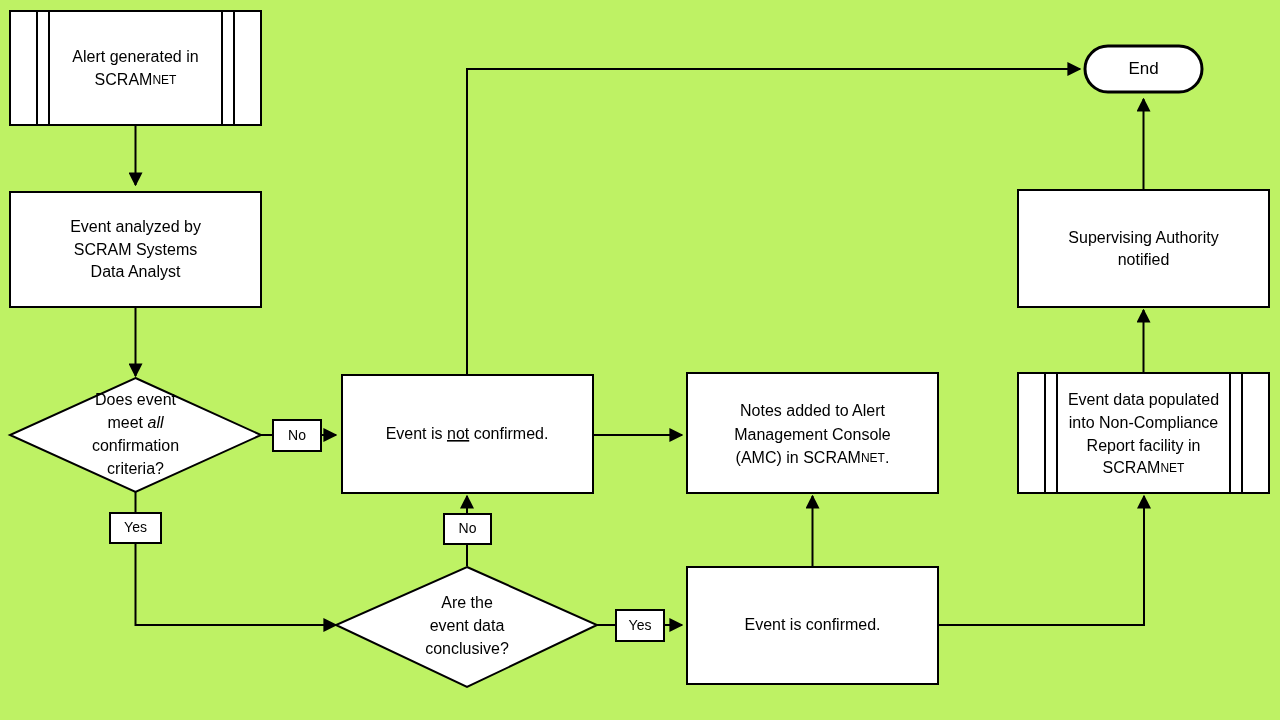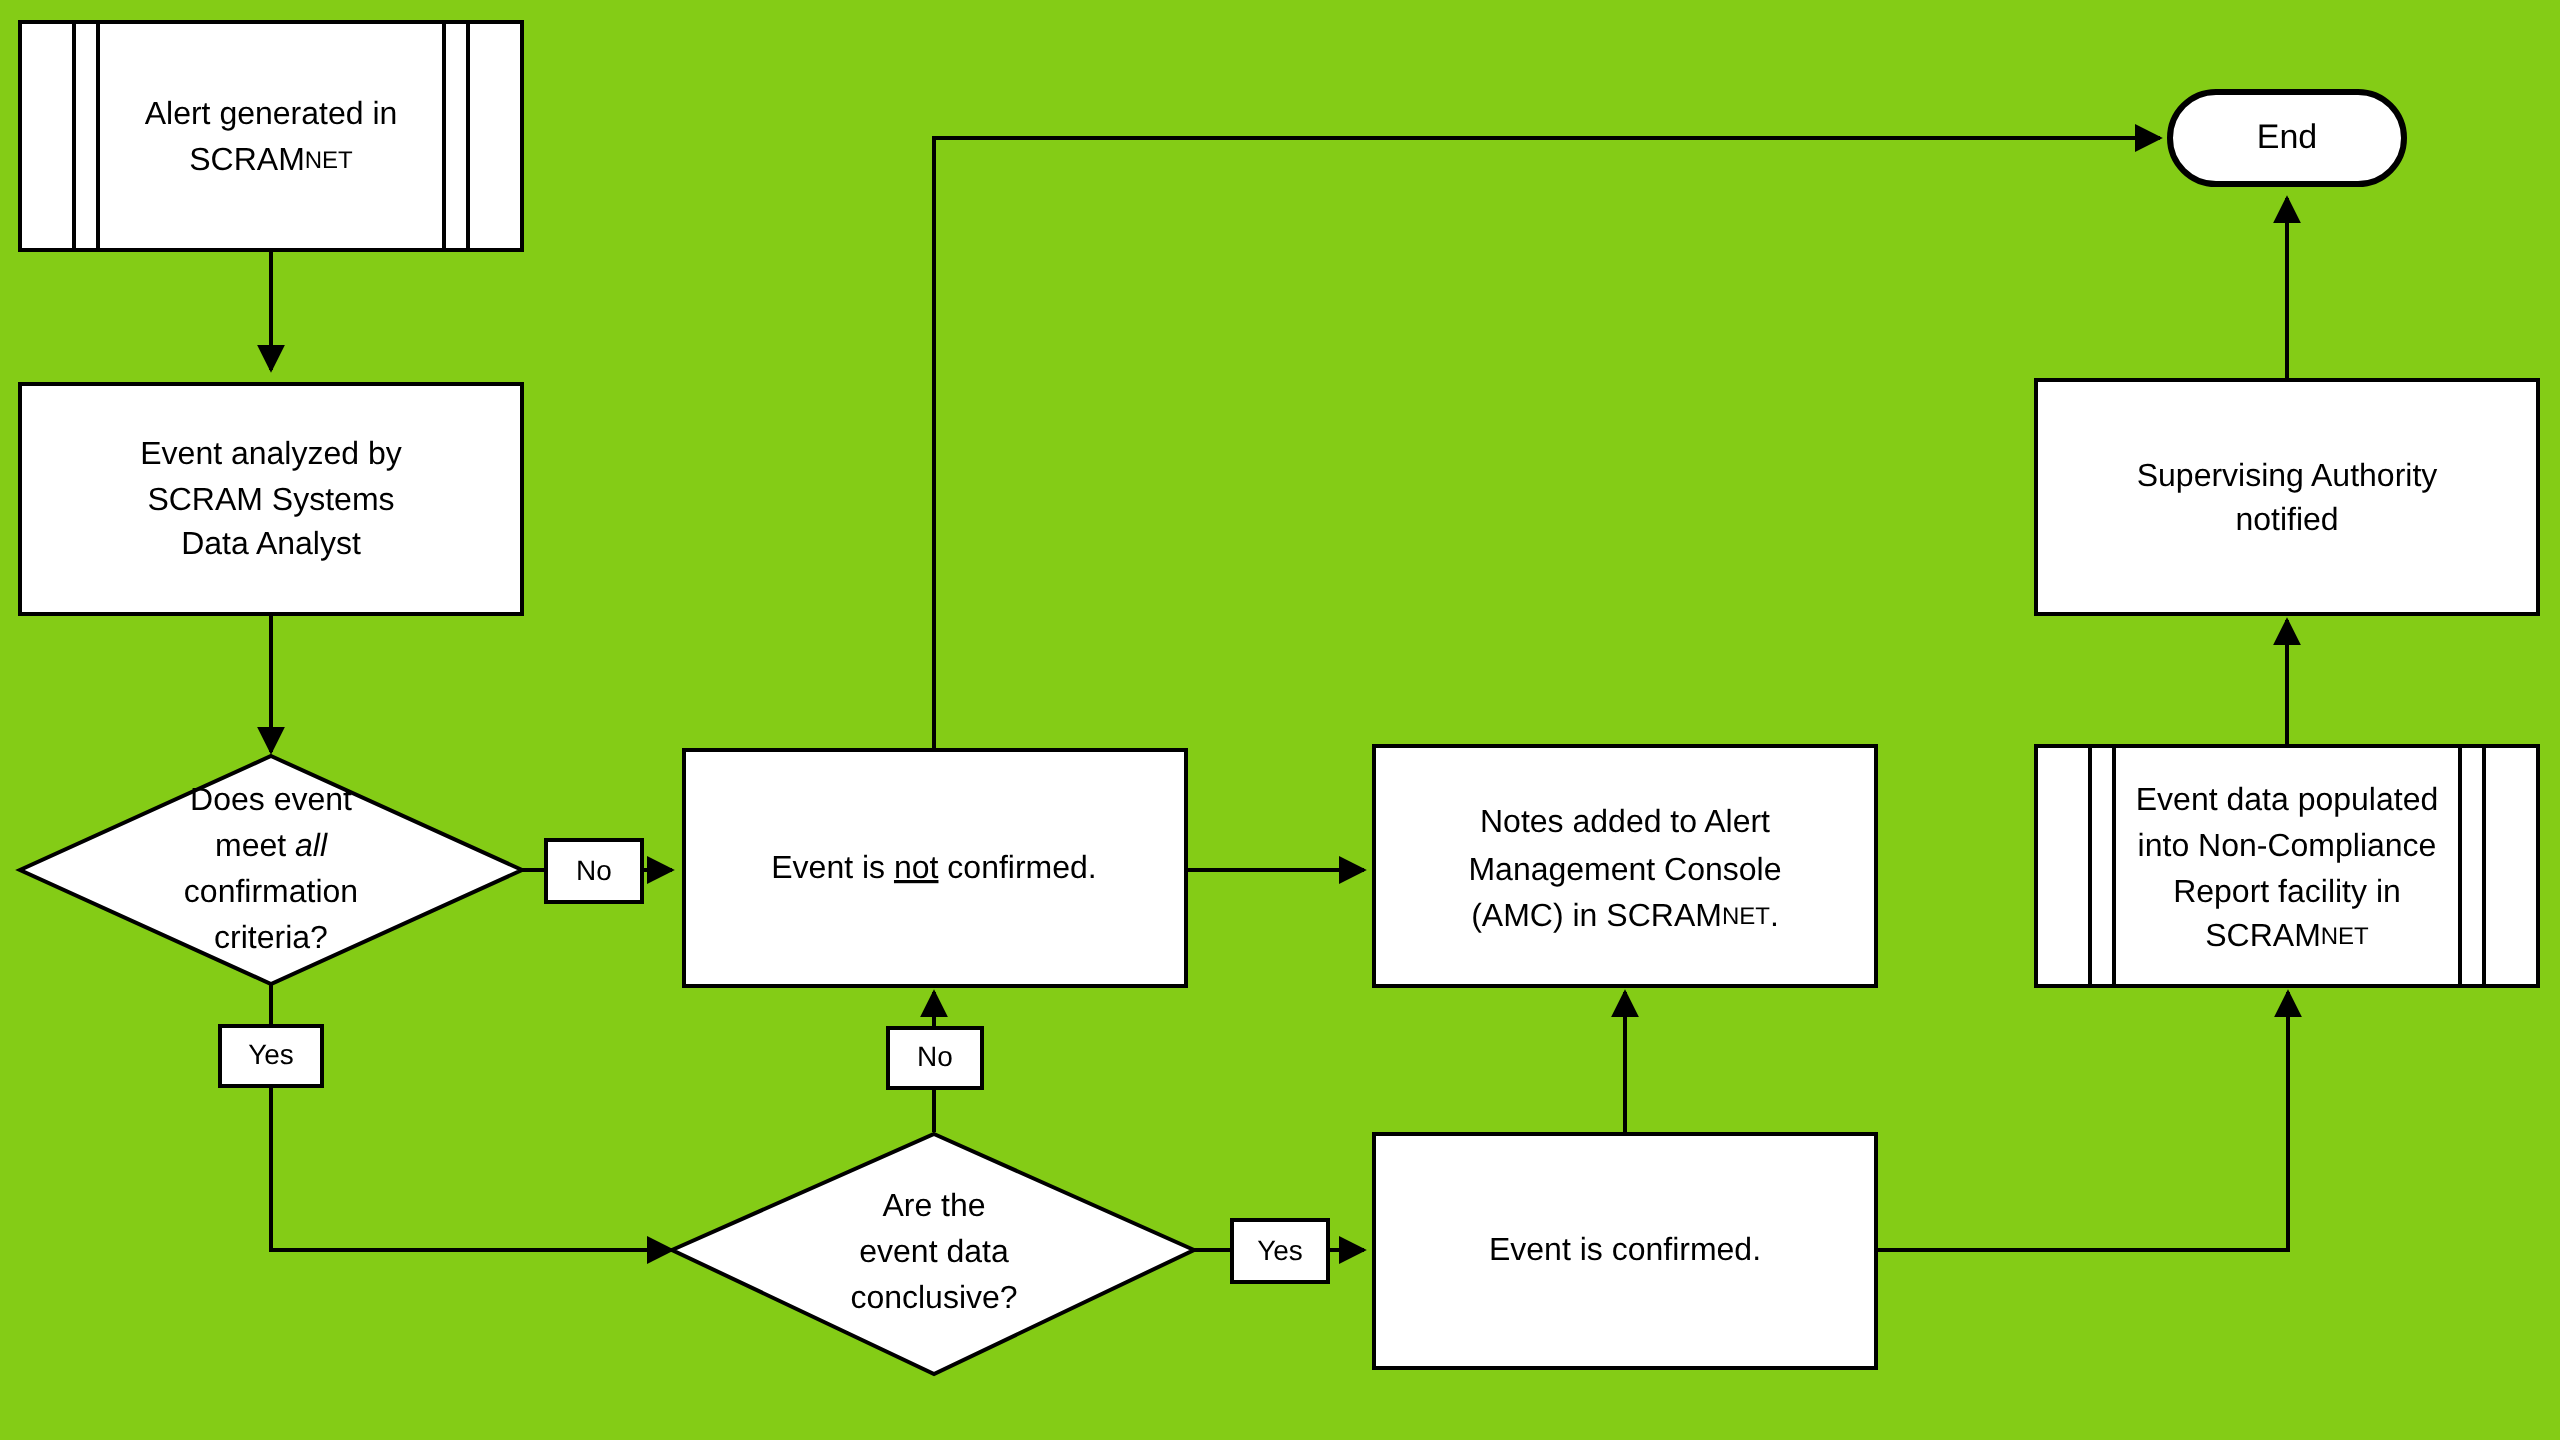--- a/index.html
+++ b/index.html
@@ -4,21 +4,21 @@
 <style>
   html, body {
     margin: 0;
     padding: 0;
     background: #f4f4f4;
   }
   #canvas-wrap {
     position: relative;
     width: 1280px;
     height: 720px;
-    background: #84cc16;
+    background: #bef264;
     overflow: hidden;
     font-family: "Liberation Sans", sans-serif;
   }
   svg.flow {
     display: block;
     width: 1280px;
     height: 720px;
   }
   .shape-stroke {
     stroke: #000000;

